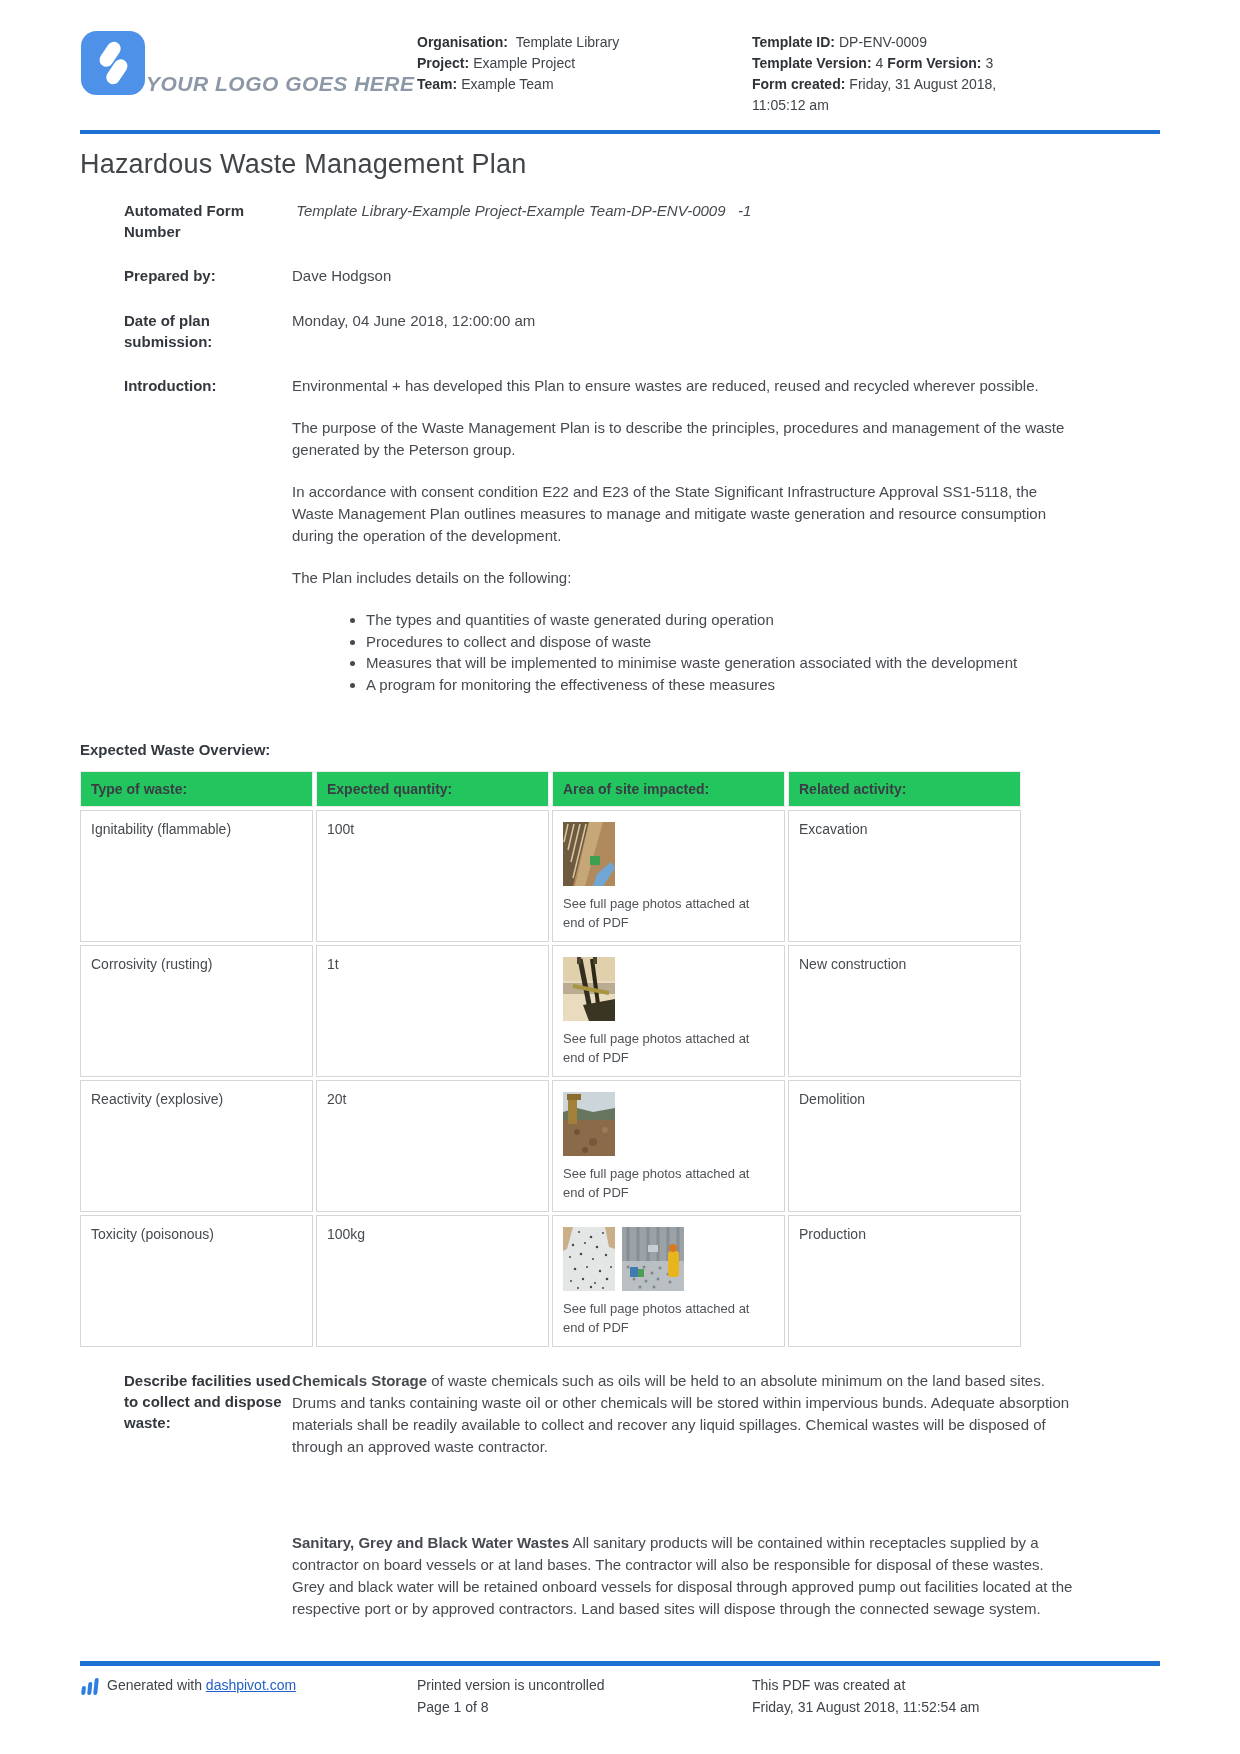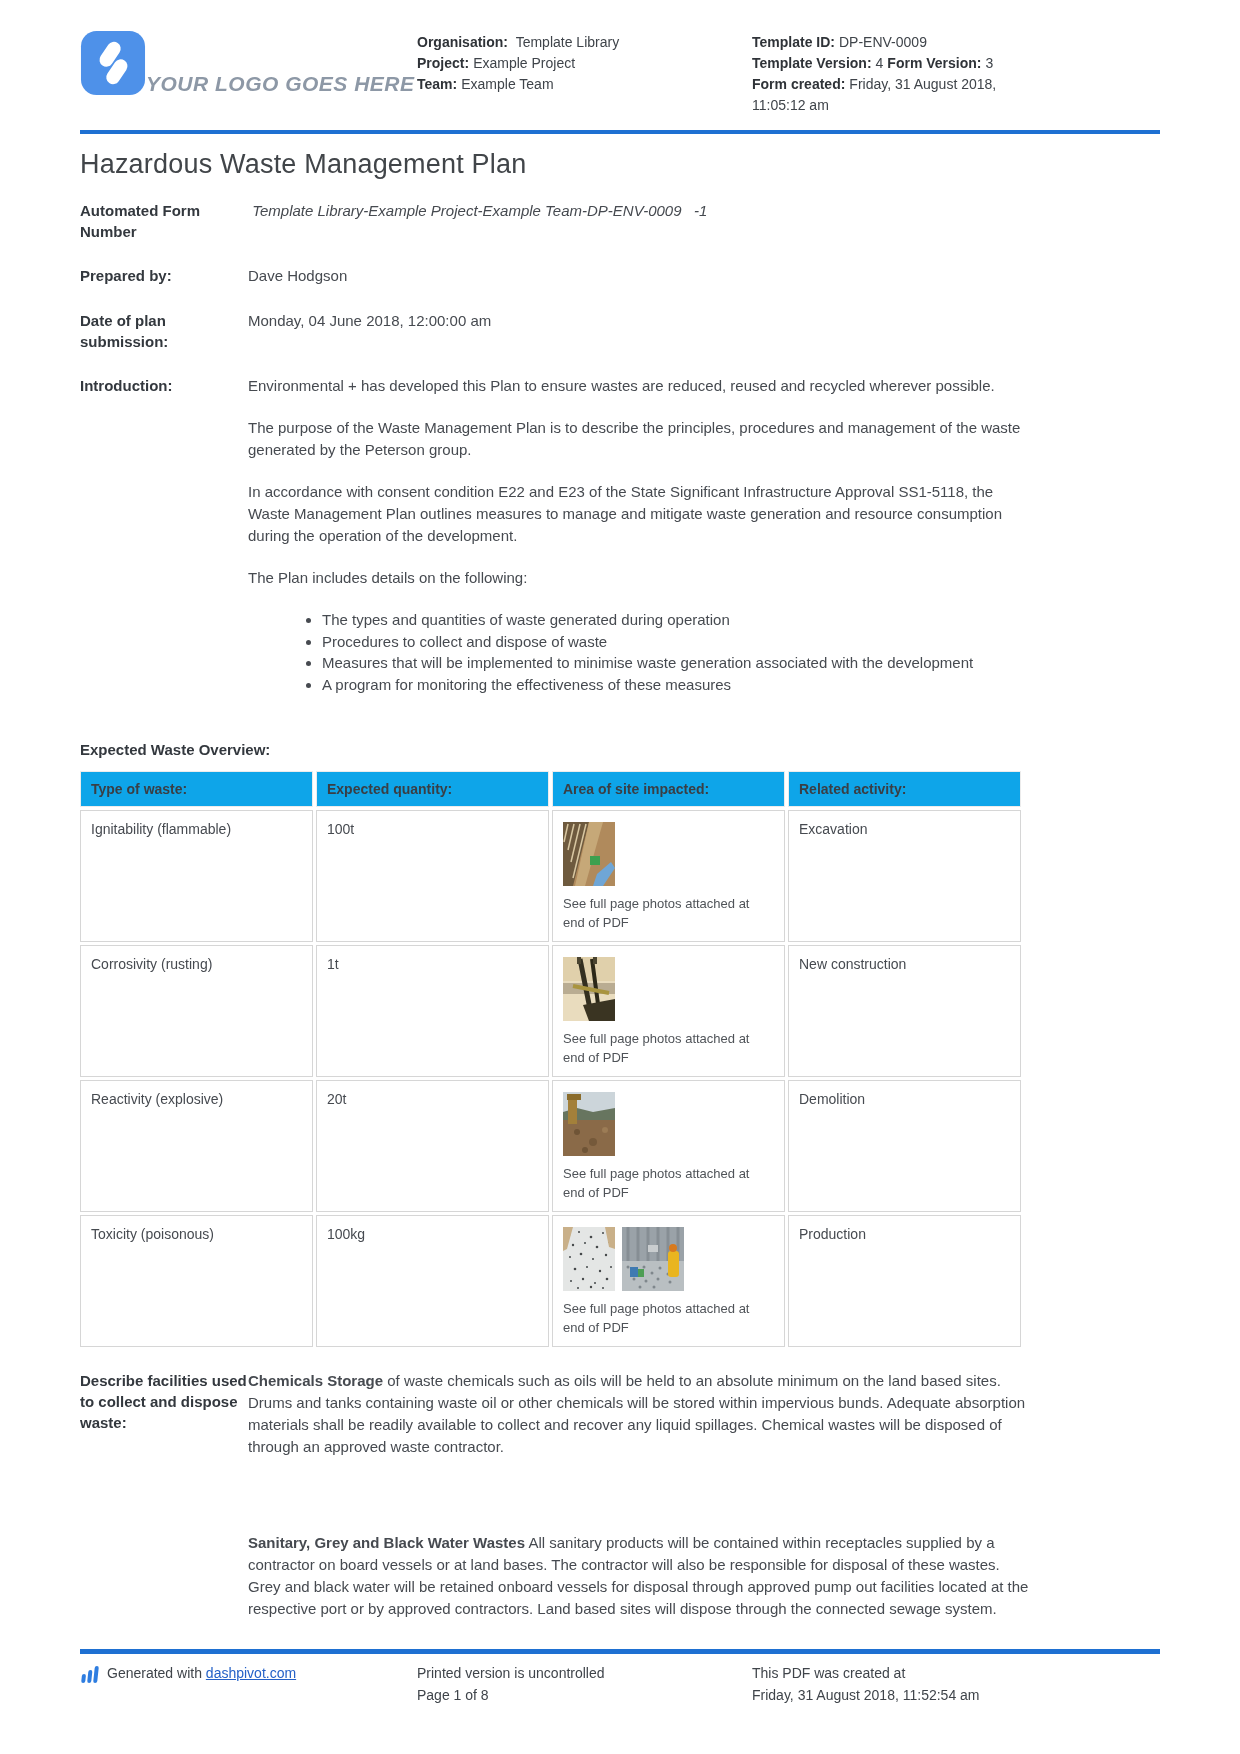--- a/index.html
+++ b/index.html
@@ -21,46 +21,46 @@
   .logo-icon { width:66px; height:66px; flex:0 0 auto; }
   .logo-text { font-size:21px; font-weight:bold; font-style:italic; color:#8d98a6; letter-spacing:.5px; white-space:nowrap; }
   .hdr-info { font-size:14px; line-height:21px; color:#3f444a; padding-top:2px; }
   .hdr-info .lbl { font-weight:bold; color:#2f3338; margin-right:4px; }
   .hdr-info .lbl2 { font-weight:bold; color:#2f3338; margin:0 4px; }
   .hdr-right { max-width:280px; }
   .blue-rule { height:4px; background:#1e70d2; margin-top:14px; }
 
   
   .doc-title { font-size:27px; font-weight:400; color:#414549; margin:15px 0 20px 0; letter-spacing:.2px; }
-  .field { display:flex; margin-bottom:23px; }
+  .field { display:flex; margin-bottom:23px;margin-left:44px; }
   .field-label { width:168px; flex:0 0 168px; font-size:15px; font-weight:bold; color:#33383e; line-height:21px; }
   .field-value { font-size:15px; line-height:22px; color:#464a50; max-width:782px; }
   .pre { white-space:pre-wrap;font-style:italic; }
   .field-value p { margin-bottom:20px; }
   .field-value p:last-child { margin-bottom:0; }
   ul.bullets { list-style:disc; padding-left:74px; margin-top:2px; }
   ul.bullets li { line-height:21.5px; color:#464a50; }
 
   
   .section-label { font-size:15px; font-weight:bold; color:#33383e; margin:46px 0 10px 0; }
   table.waste { width:947px; table-layout:fixed; border-collapse:separate; border-spacing:3px; margin-left:-3px; }
   table.waste th {
-    background:#0ea5e9; text-align:left; font-size:14px; font-weight:bold; color:#3a3e44;
+    background:#22c55e; text-align:left; font-size:14px; font-weight:bold; color:#3a3e44;
     padding:9px 10px; border:1px solid #ececec;
   }
   table.waste td {
     border:1px solid #d6d6d6; vertical-align:top; padding:9px 10px;
     font-size:14px; color:#464a50; height:118px; line-height:19px;
   }
   .photo-row { display:flex; gap:7px; margin:2px 0 8px 0; }
   .photo { display:block; }
   .photo-caption { font-size:13px; line-height:19px; color:#4f5358; }
 
   
-  .footer { position:absolute; left:80px; right:80px; bottom:48px; }
+  .footer { position:absolute; left:80px; right:80px; bottom:36px; }
   .footer-rule { height:5px; background:#1e70d2; margin-bottom:8px; }
   .ftr-grid { display:grid; grid-template-columns:337px 335px 1fr; font-size:14px; line-height:22px; color:#3f444a; }
   .ftr-left { display:flex; align-items:flex-start; gap:7px; }
   .ftr-bars { margin-top:3px; flex:0 0 auto; }
   a.ftr-link { color:#2461c7; text-decoration:underline; }
 </style>
 </head>
 <body>
 
 <div class="page">

